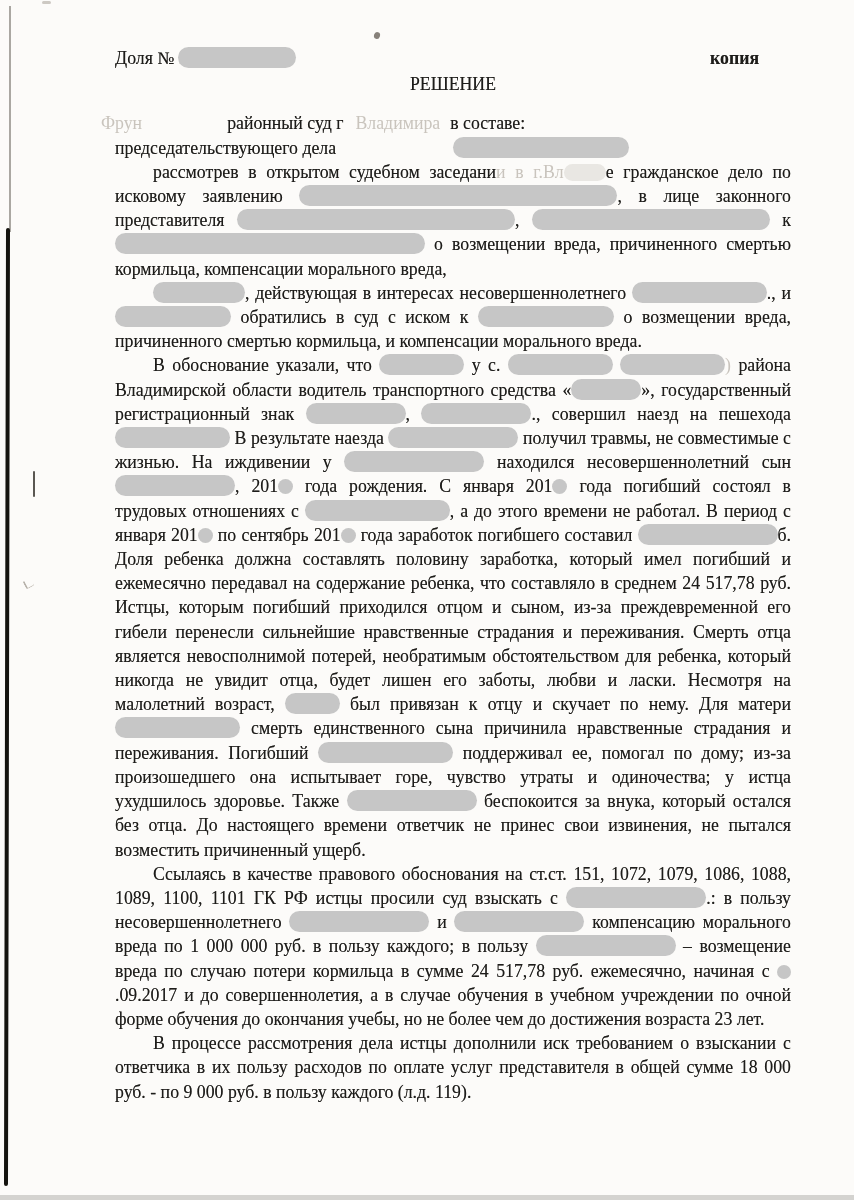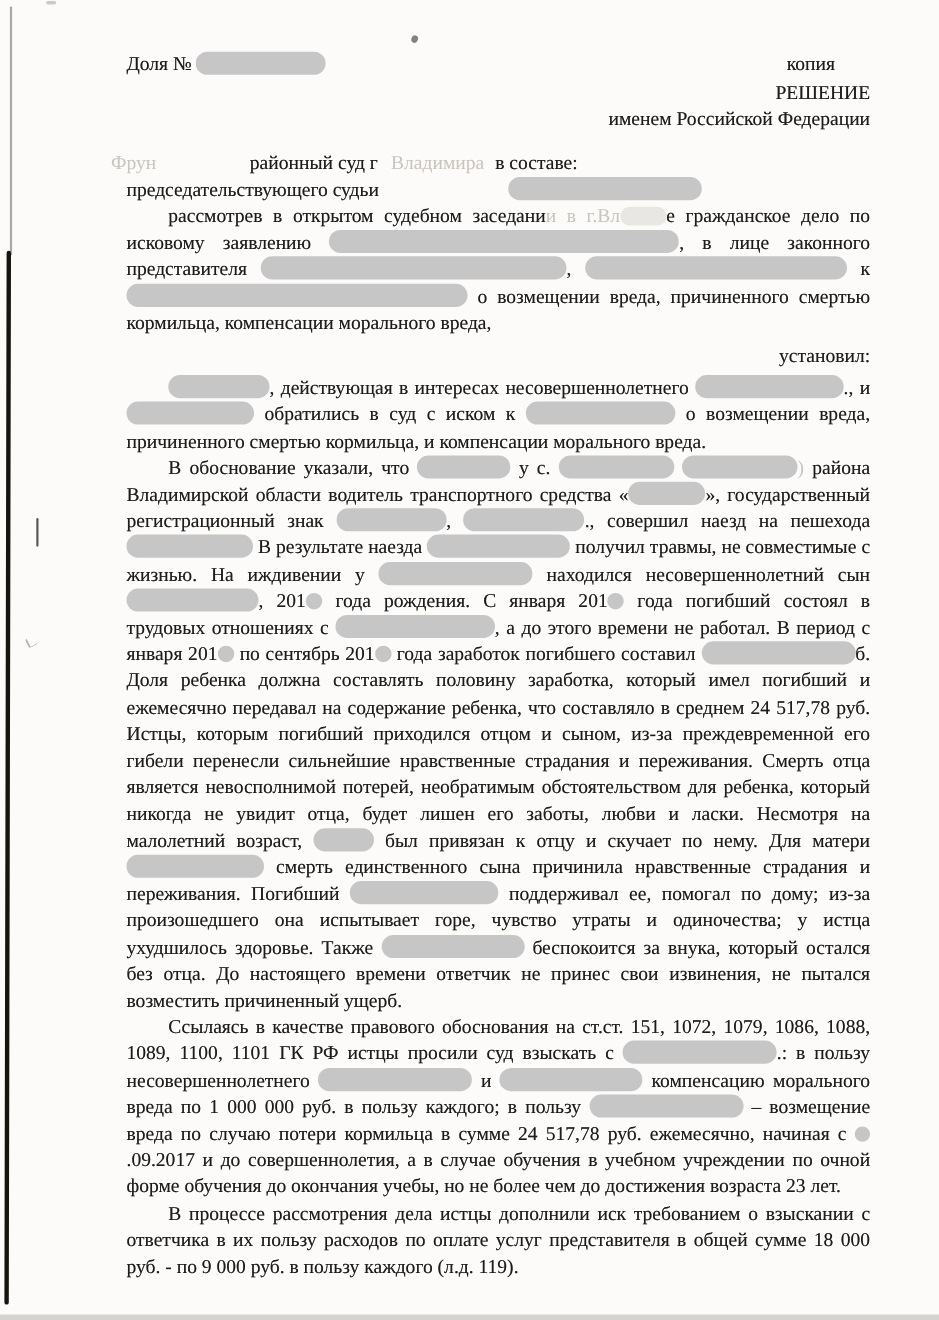--- a/index.html
+++ b/index.html
@@ -9,25 +9,25 @@
     background:var(--paper,#fcfbf9);
     overflow:hidden;
     font-family:"Liberation Serif","DejaVu Serif",serif;
     font-size:17.8px;
     line-height:24.2px;
     color:var(--ink,#1d1c1a);
     text-shadow:0 0 .35px rgba(35,32,28,.55);
   }
   .content{position:absolute;left:115px;top:46px;width:676px;}
   .blk{min-height:24.2px;}
-  .blk.center{text-align:right;}
+  .blk.center{text-align:center;}
   .blk.para{text-align:justify;text-indent:38px;}
   .blk.line{text-align:left;white-space:nowrap;}
   .blk.split{display:flex;justify-content:space-between;}
-  .blk.split .right{padding-right:32px;}
+  .blk.split .right{padding-right:32px;font-weight:bold;}
   .redact{
     display:inline-block;height:21px;border-radius:11px;
     background:var(--redaction,#c6c6c6);
     vertical-align:-4px;text-shadow:none;
   }
   .redact.dot{border-radius:50%;vertical-align:-2px;}
   .faint{color:var(--faint-ink,#c9c4bd);text-shadow:none;}
   .faintblob{
     display:inline-block;height:17px;border-radius:9px;
     background:var(--erased,#e9e7e3);vertical-align:-3px;text-shadow:none;
@@ -56,23 +56,21 @@
   <div class="art art-small-mark" data-name="scan-artifact-small-mark"></div>
   <div class="art art-ink-dot" data-name="scan-artifact-ink-dot"></div>
   <div class="art art-bottom-band" data-name="scan-artifact-bottom-edge"></div>
 
   <div class="content" id="doc" data-name="document-content">
       <div class="blk split" data-name="header-row">
         <span class="left" data-name="header-row-left"><span class="t" data-name="text-run">Доля № </span><span class="faint" data-name="faint-text">2</span><span class="redact" data-name="redaction-bar" style="width: 118px;"></span></span>
         <span class="right" data-name="header-row-right"><span class="t" data-name="text-run">копия</span></span>
       </div>
       <div class="blk center" data-name="title-line" style="margin-top: 2px;"><span class="t" data-name="text-run">РЕШЕНИЕ</span></div>
-      <div class="blk center" data-name="subtitle-line"><span class="t" data-name="text-run">именем Российской Федерации</span></div>
       <div class="blk line" data-name="court-line" style="margin-top: 15px; margin-left: -14px;"><span class="faint" data-name="faint-text">Фрун</span><span class="sp" data-name="inline-gap" style="width: 85px;"></span><span class="t" data-name="text-run">районный суд г</span><span class="sp" data-name="inline-gap" style="width: 12px;"></span><span class="faint" data-name="faint-text">Владимира</span><span class="sp" data-name="inline-gap" style="width: 10px;"></span><span class="t" data-name="text-run">в составе:</span></div>
-      <div class="blk line" data-name="judge-line"><span class="t" data-name="text-run">председательствующего судьи</span><span class="sp" data-name="inline-gap" style="width: 117px;"></span><span class="redact" data-name="redaction-bar" style="width: 176px;"></span></div>
+      <div class="blk line" data-name="judge-line"><span class="t" data-name="text-run">председательствующего дела</span><span class="sp" data-name="inline-gap" style="width: 117px;"></span><span class="redact" data-name="redaction-bar" style="width: 176px;"></span></div>
       <div class="blk para" data-name="case-intro-para"><span class="t" data-name="text-run">рассмотрев в открытом судебном заседани</span><span class="faint" data-name="faint-text">и в г.Вл</span><span class="faintblob" data-name="erased-area" style="width: 42px;"></span><span class="t" data-name="text-run">е гражданское дело по исковому заявлению </span><span class="redact" data-name="redaction-bar" style="width: 318px;"></span><span class="t" data-name="text-run">, в лице законного представителя </span><span class="redact" data-name="redaction-bar" style="width: 278px;"></span><span class="t" data-name="text-run">, </span><span class="redact" data-name="redaction-bar" style="width: 238px;"></span><span class="t" data-name="text-run"> к </span><span class="redact" data-name="redaction-bar" style="width: 310px;"></span><span class="t" data-name="text-run"> о возмещении вреда, причиненного смертью кормильца, компенсации морального вреда,</span></div>
-      <div class="blk center" data-name="ustanovil-line" style="margin-top: 6px; margin-bottom: 5px;"><span class="t" data-name="text-run">установил:</span></div>
       <div class="blk para" data-name="para-claim"><span class="redact" data-name="redaction-bar" style="width: 92px;"></span><span class="t" data-name="text-run">, действующая в интересах несовершеннолетнего </span><span class="redact" data-name="redaction-bar" style="width: 135px;"></span><span class="t" data-name="text-run">., и </span><span class="redact" data-name="redaction-bar" style="width: 116px;"></span><span class="t" data-name="text-run"> обратились в суд с иском к </span><span class="redact" data-name="redaction-bar" style="width: 136px;"></span><span class="t" data-name="text-run"> о возмещении вреда, причиненного смертью кормильца, и компенсации морального вреда.</span></div>
       <div class="blk para" data-name="para-grounds"><span class="t" data-name="text-run">В обоснование указали, что </span><span class="redact" data-name="redaction-bar" style="width: 85px;"></span><span class="t" data-name="text-run"> у с. </span><span class="redact" data-name="redaction-bar" style="width: 105px;"></span><span class="t" data-name="text-run"> </span><span class="redact" data-name="redaction-bar" style="width: 105px;"></span><span class="faint" data-name="faint-text">)</span><span class="t" data-name="text-run"> района Владимирской области водитель транспортного средства «</span><span class="redact" data-name="redaction-bar" style="width: 70px;"></span><span class="t" data-name="text-run">», государственный регистрационный знак </span><span class="redact" data-name="redaction-bar" style="width: 100px;"></span><span class="t" data-name="text-run">, </span><span class="redact" data-name="redaction-bar" style="width: 110px;"></span><span class="t" data-name="text-run">., совершил наезд на пешехода </span><span class="redact" data-name="redaction-bar" style="width: 115px;"></span><span class="t" data-name="text-run"> В результате наезда </span><span class="redact" data-name="redaction-bar" style="width: 130px;"></span><span class="t" data-name="text-run"> получил травмы, не совместимые с жизнью. На иждивении у </span><span class="redact" data-name="redaction-bar" style="width: 140px;"></span><span class="t" data-name="text-run"> находился несовершеннолетний сын </span><span class="redact" data-name="redaction-bar" style="width: 120px;"></span><span class="t" data-name="text-run">, 201</span><span class="redact dot" data-name="redaction-dot" style="width: 15px; height: 15px;"></span><span class="t" data-name="text-run"> года рождения. С января 201</span><span class="redact dot" data-name="redaction-dot" style="width: 15px; height: 15px;"></span><span class="t" data-name="text-run"> года погибший состоял в трудовых отношениях с </span><span class="redact" data-name="redaction-bar" style="width: 145px;"></span><span class="t" data-name="text-run">, а до этого времени не работал. В период с января 201</span><span class="redact dot" data-name="redaction-dot" style="width: 15px; height: 15px;"></span><span class="t" data-name="text-run"> по сентябрь 201</span><span class="redact dot" data-name="redaction-dot" style="width: 15px; height: 15px;"></span><span class="t" data-name="text-run"> года заработок погибшего составил </span><span class="redact" data-name="redaction-bar" style="width: 140px;"></span><span class="t" data-name="text-run">б. Доля ребенка должна составлять половину заработка, который имел погибший и ежемесячно передавал на содержание ребенка, что составляло в среднем 24 517,78 руб. Истцы, которым погибший приходился отцом и сыном, из-за преждевременной его гибели перенесли сильнейшие нравственные страдания и переживания. Смерть отца является невосполнимой потерей, необратимым обстоятельством для ребенка, который никогда не увидит отца, будет лишен его заботы, любви и ласки. Несмотря на малолетний возраст, </span><span class="redact" data-name="redaction-bar" style="width: 55px;"></span><span class="t" data-name="text-run"> был привязан к отцу и скучает по нему. Для матери </span><span class="redact" data-name="redaction-bar" style="width: 125px;"></span><span class="t" data-name="text-run"> смерть единственного сына причинила нравственные страдания и переживания. Погибший </span><span class="redact" data-name="redaction-bar" style="width: 135px;"></span><span class="t" data-name="text-run"> поддерживал ее, помогал по дому; из-за произошедшего она испытывает горе, чувство утраты и одиночества; у истца ухудшилось здоровье. Также </span><span class="redact" data-name="redaction-bar" style="width: 130px;"></span><span class="t" data-name="text-run"> беспокоится за внука, который остался без отца. До настоящего времени ответчик не принес свои извинения, не пытался возместить причиненный ущерб.</span></div>
       <div class="blk para" data-name="para-legal-basis"><span class="t" data-name="text-run">Ссылаясь в качестве правового обоснования на ст.ст. 151, 1072, 1079, 1086, 1088, 1089, 1100, 1101 ГК РФ истцы просили суд взыскать с </span><span class="redact" data-name="redaction-bar" style="width: 140px;"></span><span class="t" data-name="text-run">.: в пользу несовершеннолетнего </span><span class="redact" data-name="redaction-bar" style="width: 140px;"></span><span class="t" data-name="text-run"> и </span><span class="redact" data-name="redaction-bar" style="width: 130px;"></span><span class="t" data-name="text-run"> компенсацию морального вреда по 1 000 000 руб. в пользу каждого; в пользу </span><span class="redact" data-name="redaction-bar" style="width: 140px;"></span><span class="t" data-name="text-run"> – возмещение вреда по случаю потери кормильца в сумме 24 517,78 руб. ежемесячно, начиная с </span><span class="redact dot" data-name="redaction-dot" style="width: 14px; height: 14px;"></span><span class="t" data-name="text-run">.09.2017 и до совершеннолетия, а в случае обучения в учебном учреждении по очной форме обучения до окончания учебы, но не более чем до достижения возраста 23 лет.</span></div>
       <div class="blk para" data-name="para-additional-claim"><span class="t" data-name="text-run">В процессе рассмотрения дела истцы дополнили иск требованием о взыскании с ответчика в их пользу расходов по оплате услуг представителя в общей сумме 18 000 руб. - по 9 000 руб. в пользу каждого (л.д. 119).</span></div>
     </div>
 </div>
 
 </body></html>

